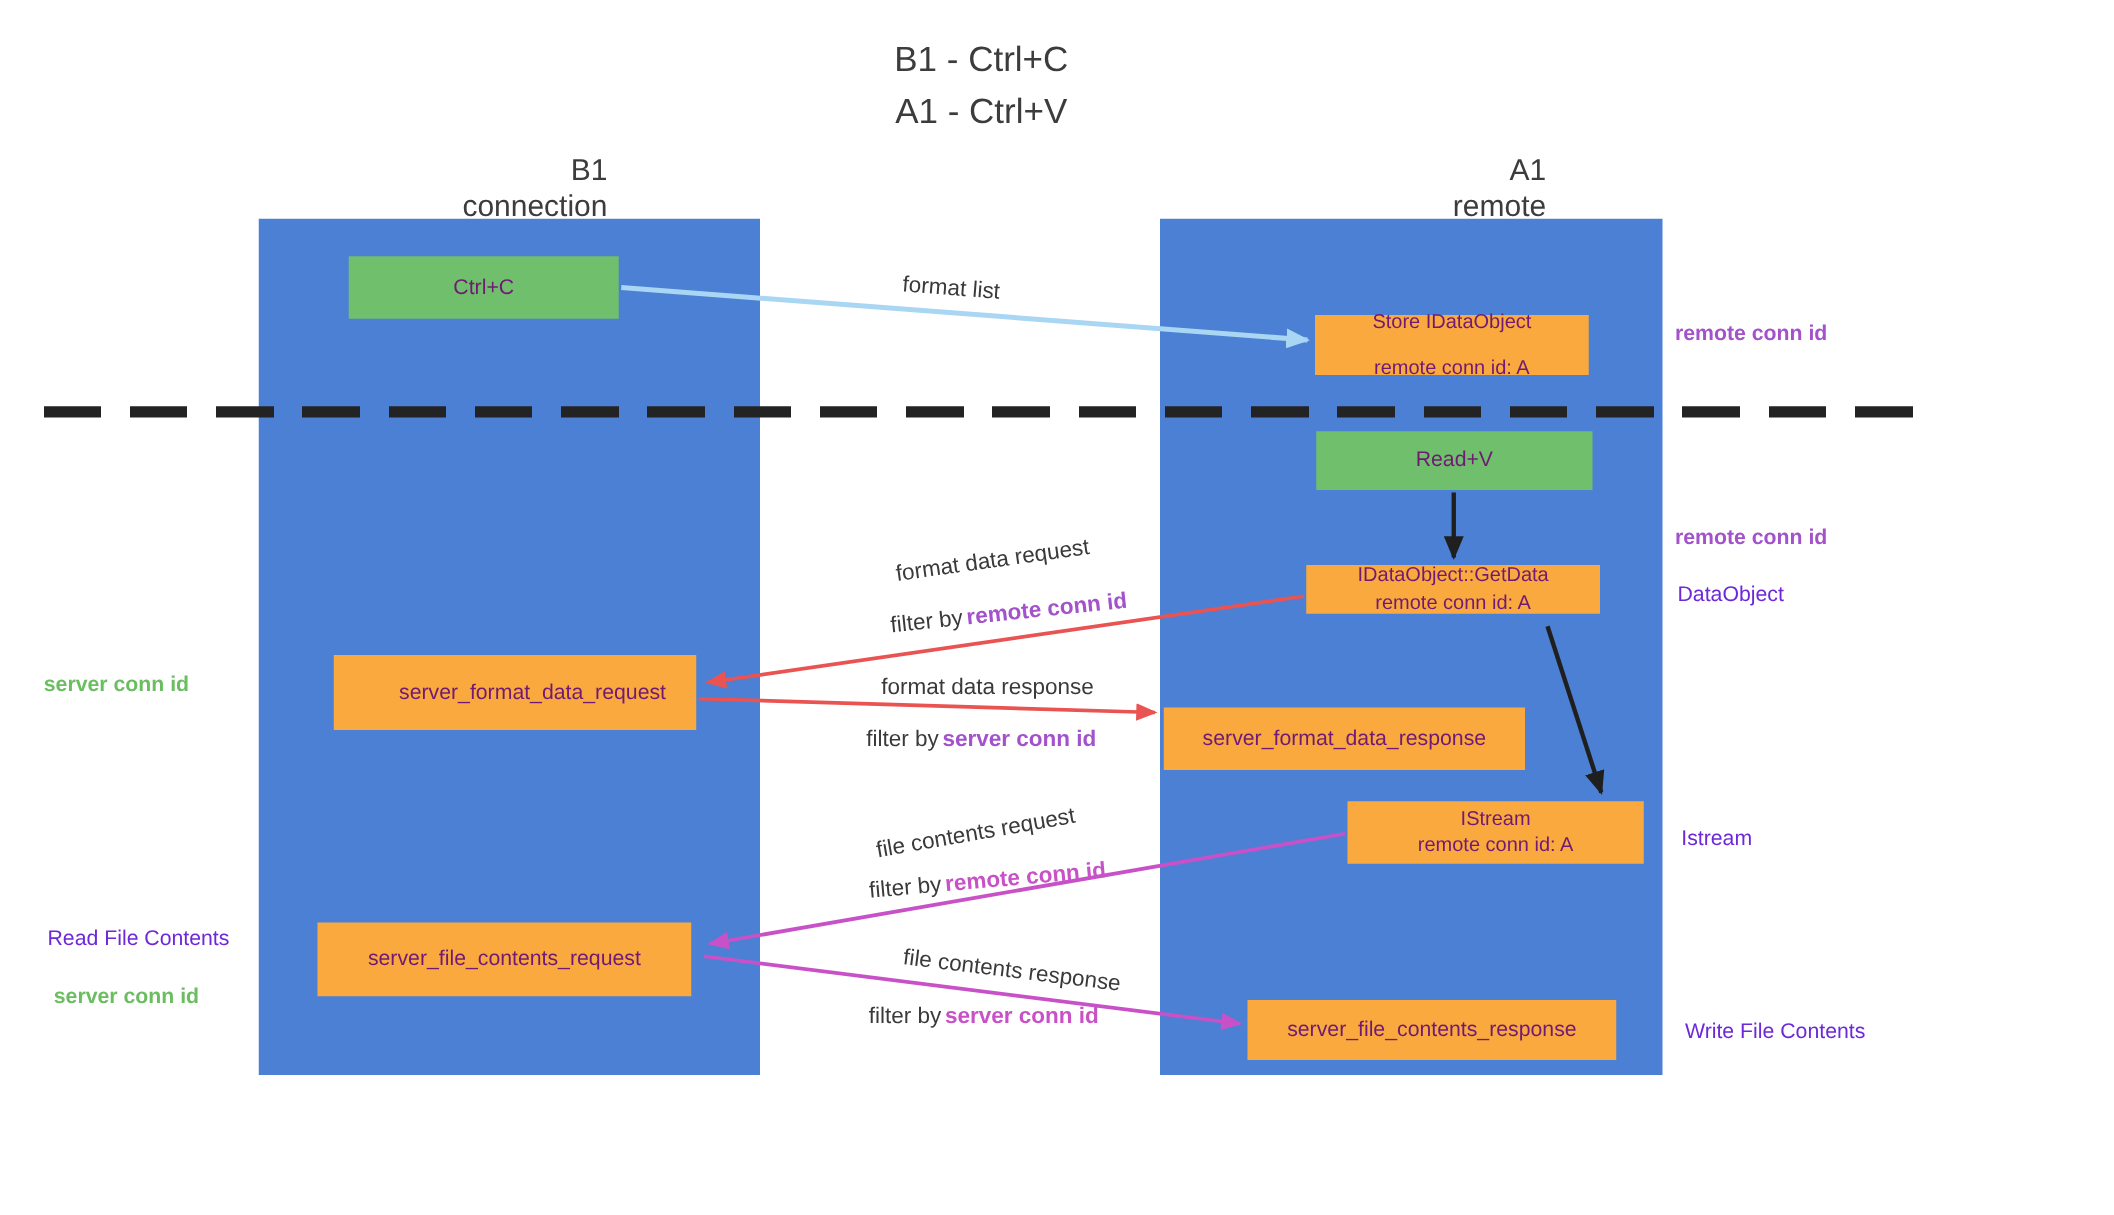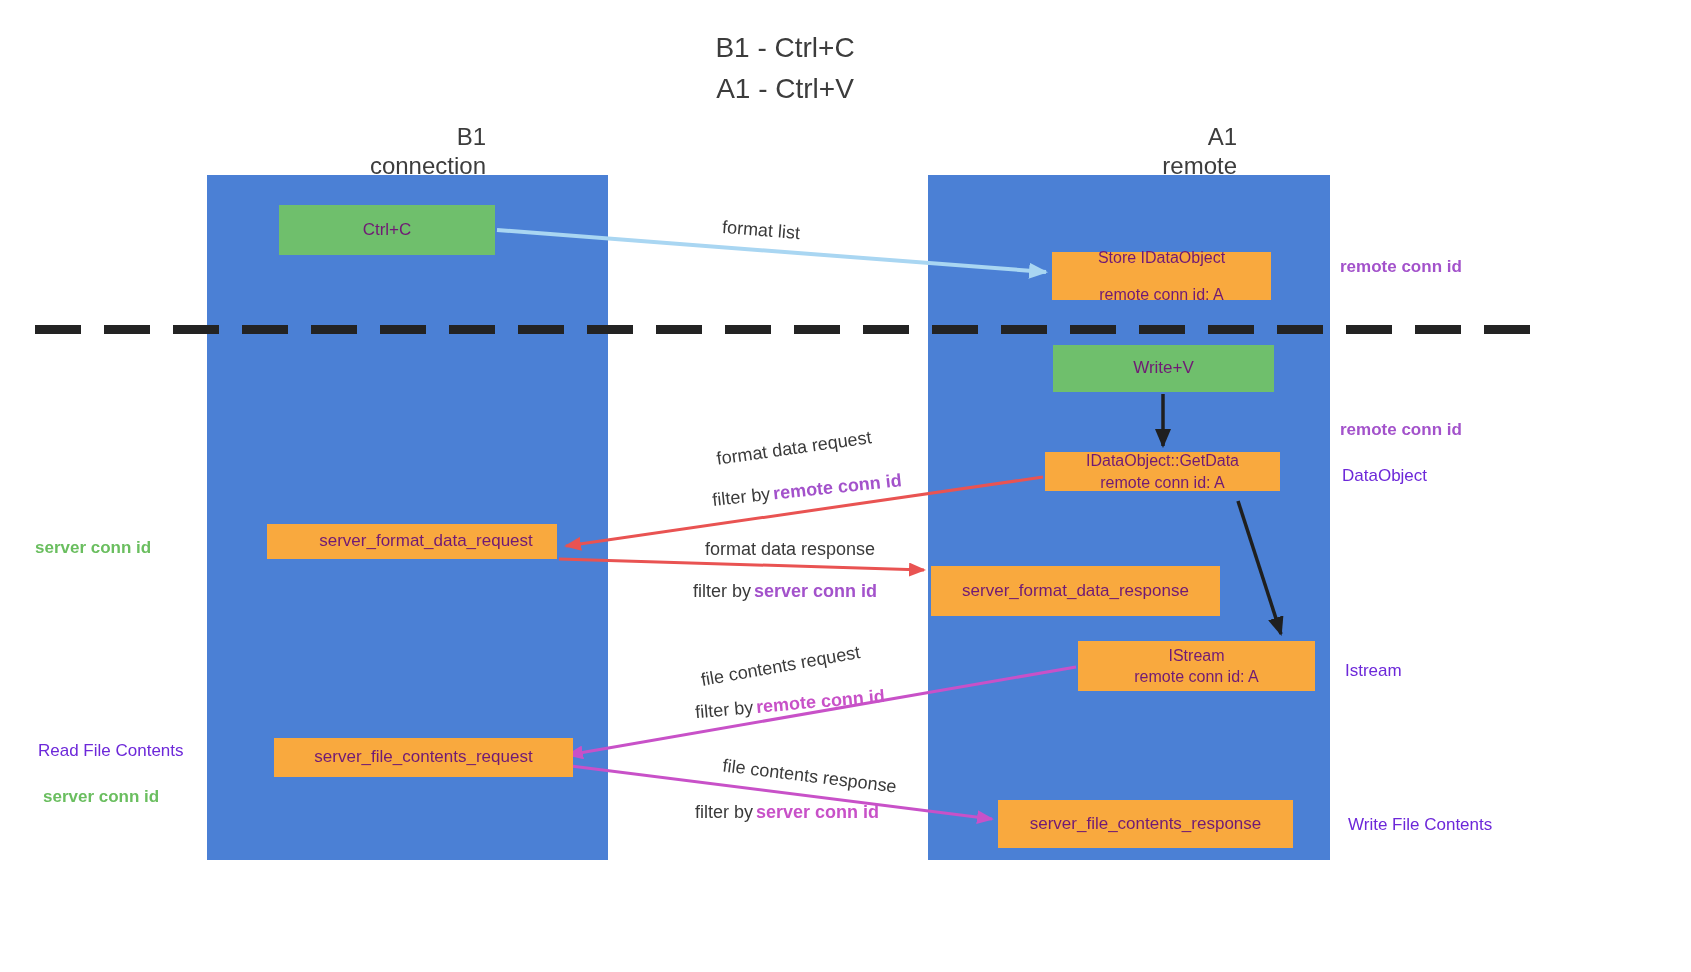--- a/index.html
+++ b/index.html
@@ -151,42 +151,42 @@
   <div class="node green" style="left:279px; top:205px; width:216px; height:50px;">
     <span>Ctrl+C</span>
   </div>
 
   <div class="node orange two-line" style="left:1052px; top:252px; width:219px; height:48px;gap:16px;">
     <span>Store IDataObject</span>
     <span>remote conn id: A</span>
   </div>
 
   <div class="node green" style="left:1053px; top:345px; width:221px; height:47px;">
-    <span>Write+V</span>
+    <span>Read+V</span>
   </div>
 
   <div class="node orange two-line" style="left:1045px; top:452px; width:235px; height:39px;">
     <span>IDataObject::GetData</span>
     <span>remote conn id: A</span>
   </div>
 
-  <div class="node orange" style="left:267px; top:524px; width:290px; height:35px;padding-left:28px;">
+  <div class="node orange" style="left:267px; top:524px; width:290px; height:60px;padding-left:28px;">
     <span>server_format_data_request</span>
   </div>
 
   <div class="node orange" style="left:931px; top:566px; width:289px; height:50px;">
     <span>server_format_data_response</span>
   </div>
 
   <div class="node orange two-line" style="left:1078px; top:641px; width:237px; height:50px;">
     <span>IStream</span>
     <span>remote conn id: A</span>
   </div>
 
-  <div class="node orange" style="left:274px; top:738px; width:299px; height:39px;">
+  <div class="node orange" style="left:254px; top:738px; width:299px; height:59px;">
     <span>server_file_contents_request</span>
   </div>
 
   <div class="node orange" style="left:998px; top:800px; width:295px; height:48px;">
     <span>server_file_contents_response</span>
   </div>
 
   <div class="side-label purple" style="left:1340px; top:257px;">remote conn id</div>
   <div class="side-label purple" style="left:1340px; top:420px;">remote conn id</div>
   <div class="side-label" style="left:1342px; top:466px;">DataObject</div>

